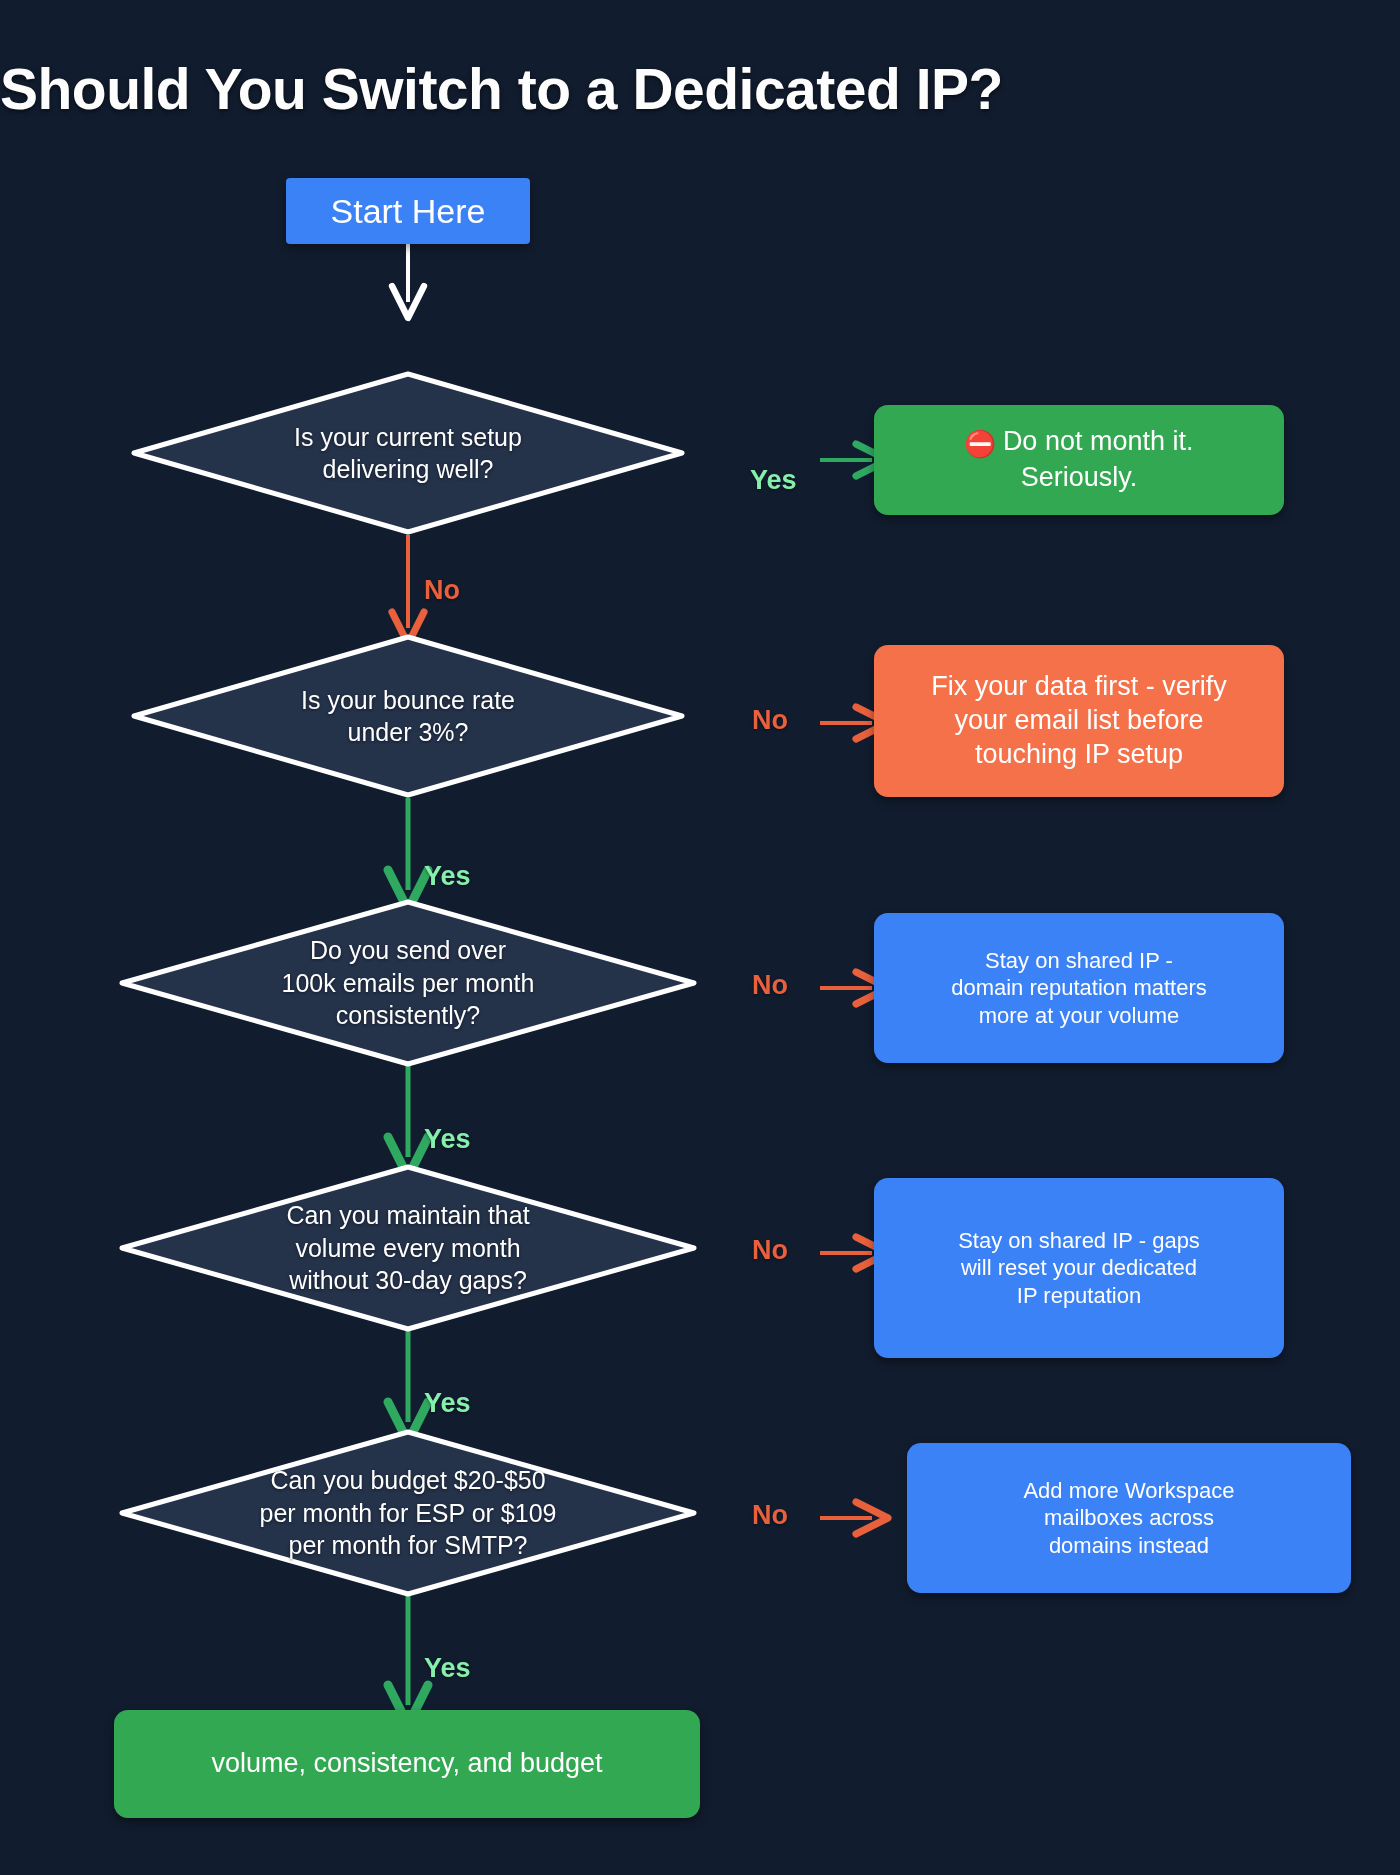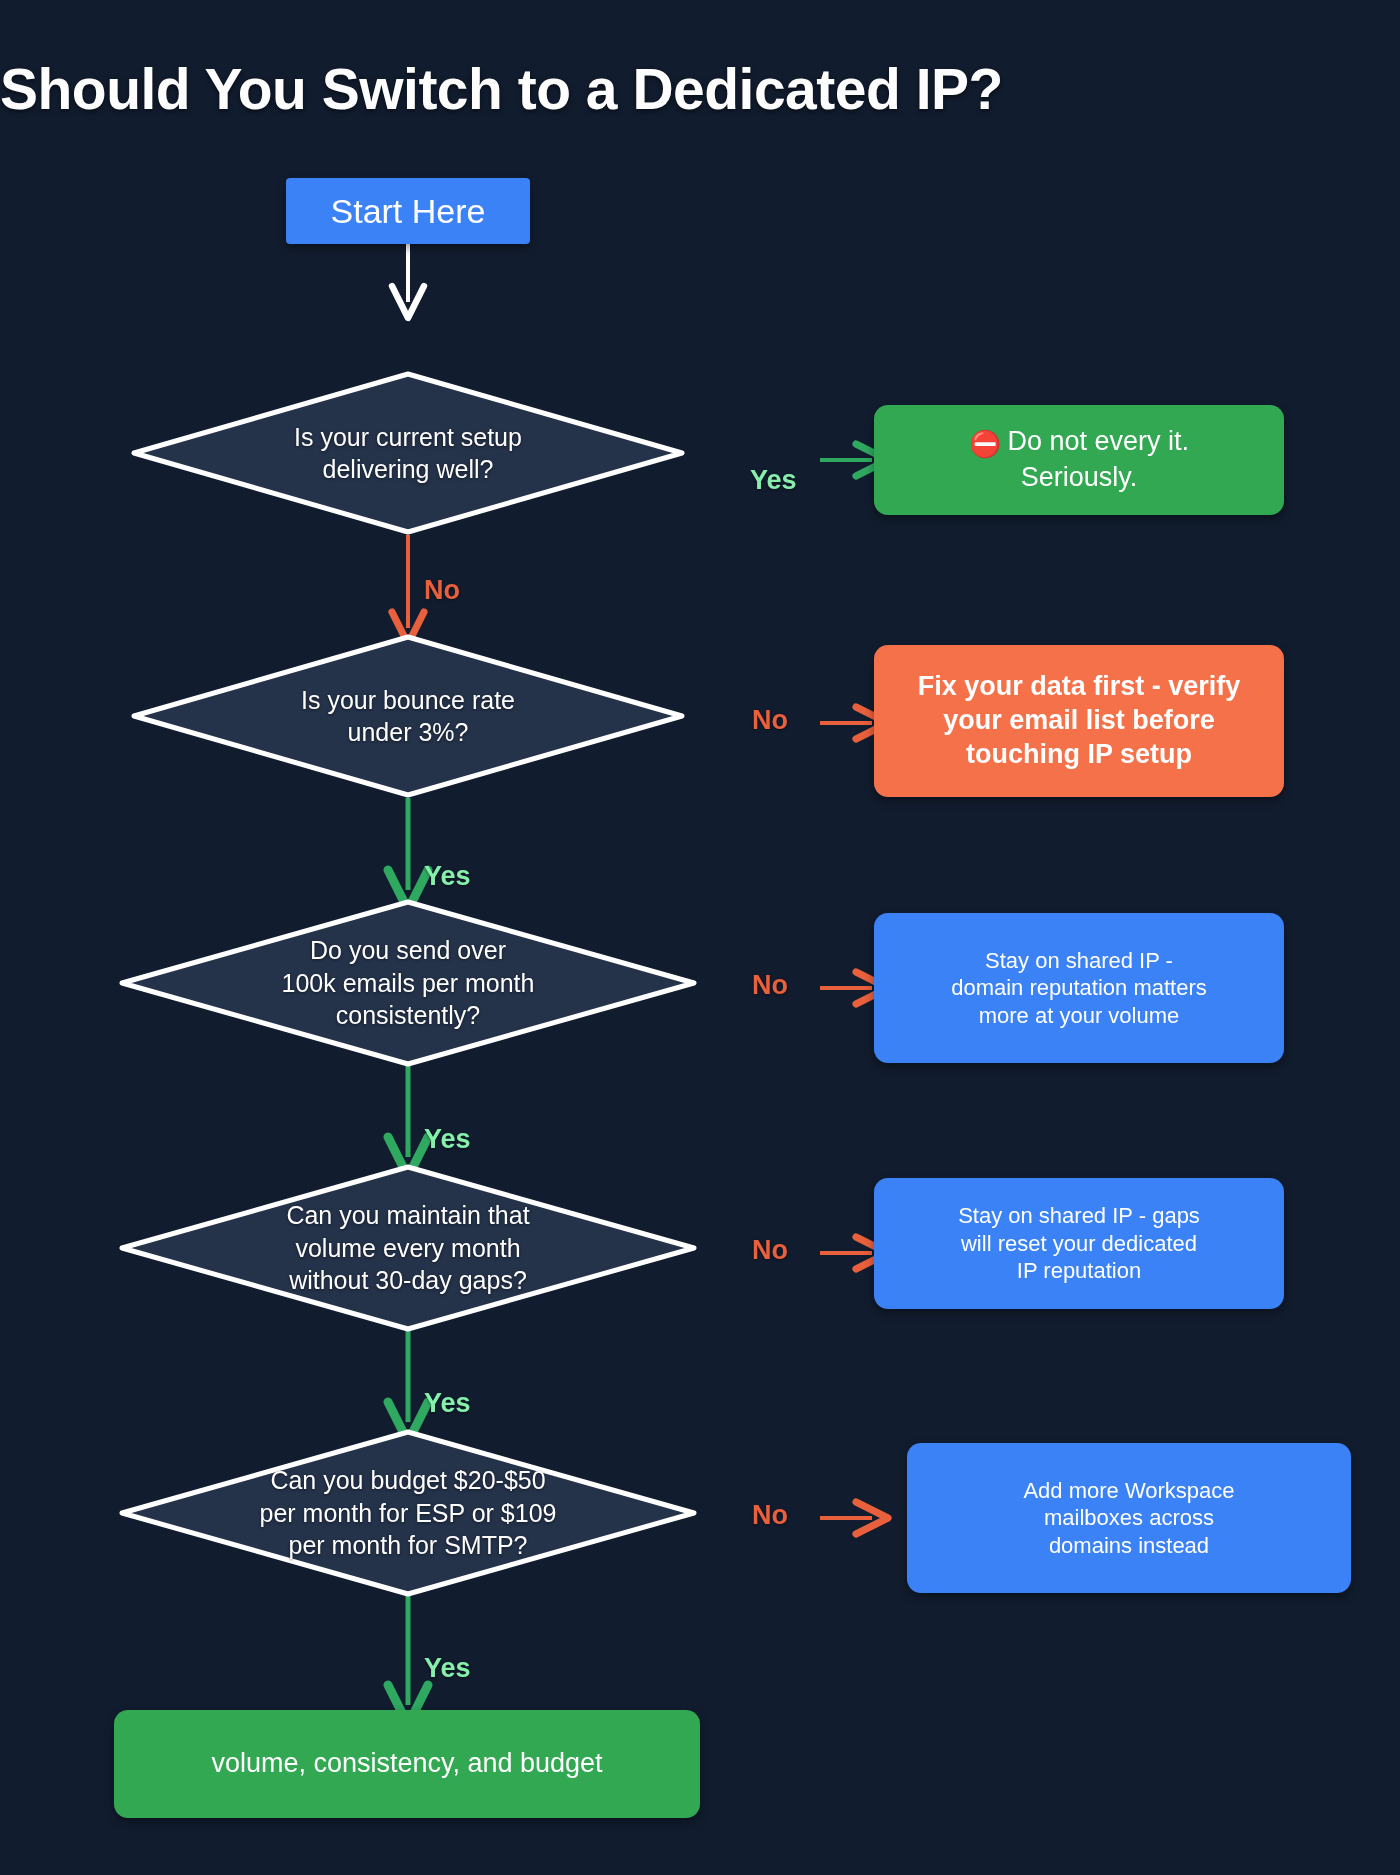--- a/index.html
+++ b/index.html
@@ -192,38 +192,38 @@
     <div class="diamond-label">
       <span>
         <span class="box-line">Is your current setup</span>
         <span class="box-line">delivering well?</span>
       </span>
     </div>
   </div>
 
   <div class="node-box result-green" style="left:874px; top:405px; width:410px; height:110px;">
     <span class="box-inner">
-      <span class="box-line"><span class="emoji-icon">⛔</span><span>Do not every it.</span></span>
+      <span class="box-line"><span class="emoji-icon">⛔</span><span>Do not month it.</span></span>
       <span class="box-line">Seriously.</span>
     </span>
   </div>
 
   <div class="diamond-wrap" style="left:130px; top:633px; width:556px; height:166px;">
     <svg width="556" height="166" viewBox="0 0 556 166">
       <polygon points="278,4 552,83 278,162 4,83" fill="#24324a" stroke="#ffffff" stroke-width="5" stroke-linejoin="round"></polygon>
     </svg>
     <div class="diamond-label">
       <span>
         <span class="box-line">Is your bounce rate</span>
         <span class="box-line">under 3%?</span>
       </span>
     </div>
   </div>
 
-  <div class="node-box result-orange" style="left:874px; top:645px; width:410px; height:152px;font-weight:bold;">
+  <div class="node-box result-orange" style="left:874px; top:645px; width:410px; height:152px;">
     <span class="box-inner">
       <span class="box-line">Fix your data first - verify</span>
       <span class="box-line">your email list before</span>
       <span class="box-line">touching IP setup</span>
     </span>
   </div>
 
   <div class="diamond-wrap" style="left:118px; top:898px; width:580px; height:170px;">
     <svg width="580" height="170" viewBox="0 0 580 170">
       <polygon points="290,4 576,85 290,166 4,85" fill="#24324a" stroke="#ffffff" stroke-width="5" stroke-linejoin="round"></polygon>
@@ -251,21 +251,21 @@
     </svg>
     <div class="diamond-label">
       <span>
         <span class="box-line">Can you maintain that</span>
         <span class="box-line">volume every month</span>
         <span class="box-line">without 30-day gaps?</span>
       </span>
     </div>
   </div>
 
-  <div class="node-box result-blue" style="left:874px; top:1178px; width:410px; height:131px;">
+  <div class="node-box result-blue" style="left:874px; top:1178px; width:410px; height:180px;">
     <span class="box-inner">
       <span class="box-line">Stay on shared IP - gaps</span>
       <span class="box-line">will reset your dedicated</span>
       <span class="box-line">IP reputation</span>
     </span>
   </div>
 
   <div class="diamond-wrap" style="left:118px; top:1428px; width:580px; height:170px;">
     <svg width="580" height="170" viewBox="0 0 580 170">
       <polygon points="290,4 576,85 290,166 4,85" fill="#24324a" stroke="#ffffff" stroke-width="5" stroke-linejoin="round"></polygon>

